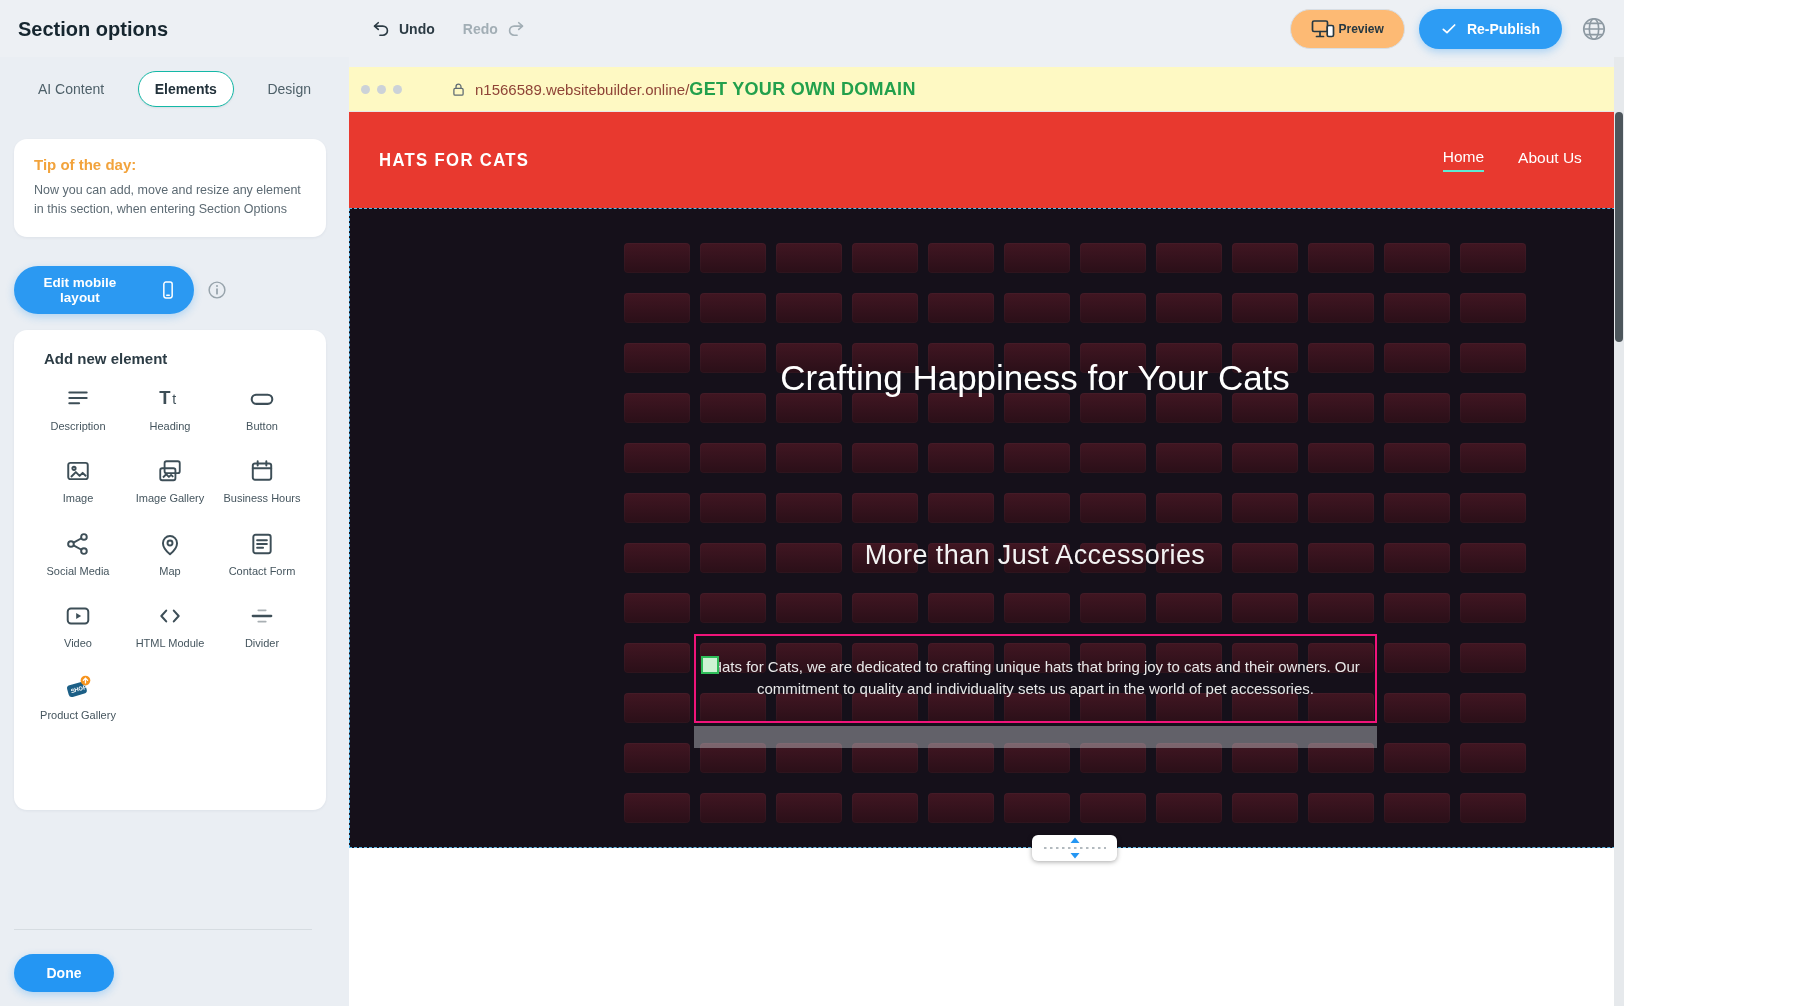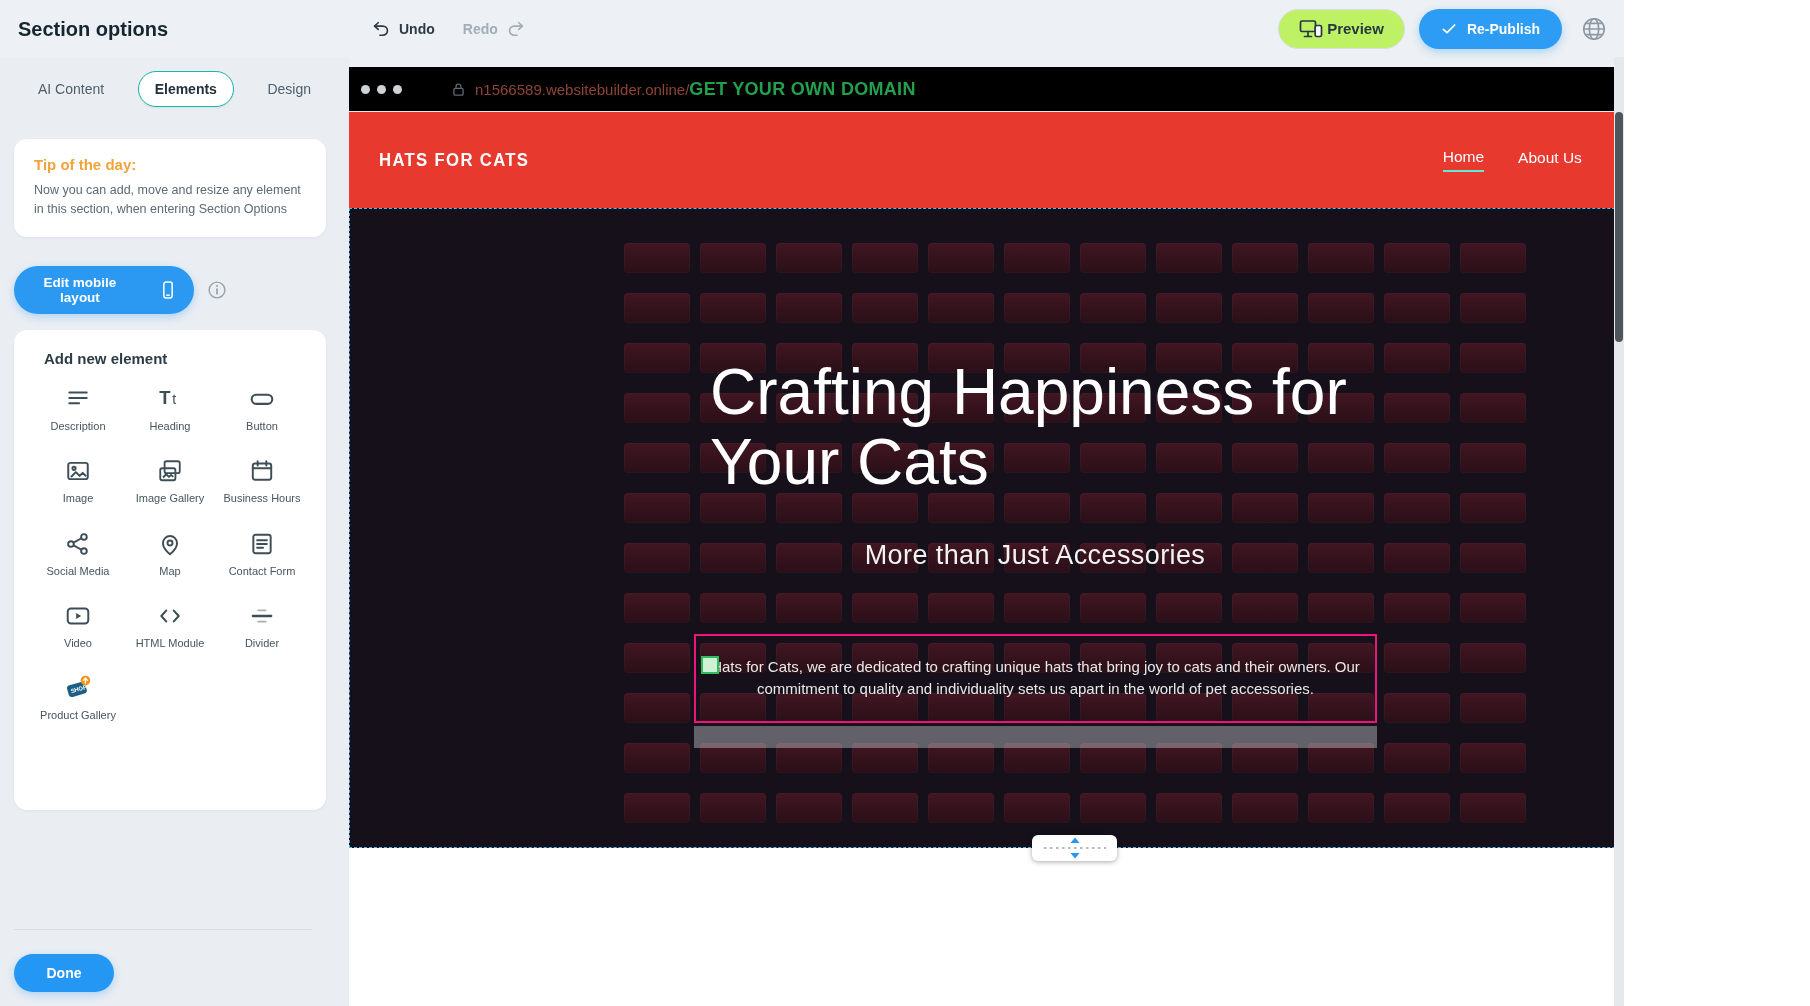--- a/index.html
+++ b/index.html
@@ -7,21 +7,21 @@
   .root { position:relative; width:1624px; height:1006px; background:#edf0f4; overflow:hidden; }
 
   
   .topbar { position:absolute; top:0; left:0; right:0; height:57px; background:#edf0f4; z-index:30; }
   .topbar-title { position:absolute; left:18px; top:50%; transform:translateY(-50%); font-size:20px; font-weight:bold; color:#16262f; }
   .undo-redo { position:absolute; left:372px; top:0; height:57px; display:flex; align-items:center; gap:28px; }
   .ur-btn { display:flex; align-items:center; gap:7px; font-size:14px; font-weight:bold; cursor:pointer; }
   .undo { color:#2c3b44; }
   .redo { color:#a2aeb5; }
   .topbar-right { position:absolute; right:12px; top:0; height:57px; display:flex; align-items:center; gap:14px; }
-  .preview-btn { height:40px; padding:0 20px; border-radius:20px; background:#bef264; border:1px solid #d8dee4; color:#253842; font-weight:bold; font-size:15px; display:flex; align-items:center; gap:4px; cursor:pointer; }
+  .preview-btn { height:40px; padding:0 20px; border-radius:20px; background:#fdba74; border:1px solid #d8dee4; color:#253842; font-weight:bold; font-size:12px; display:flex; align-items:center; gap:4px; cursor:pointer; }
   .republish-btn { height:40px; padding:0 22px; border-radius:20px; background:#2d9cf4; border:none; color:#fff; font-weight:bold; font-size:14px; display:flex; align-items:center; gap:10px; box-shadow:0 3px 8px rgba(45,156,244,.35); cursor:pointer; }
   .globe-btn { width:36px; height:36px; border-radius:50%; display:flex; align-items:center; justify-content:center; color:#8d99a2; cursor:pointer; }
 
   
   .sidebar { position:absolute; left:0; top:57px; width:349px; bottom:0; background:#eaeef3; z-index:25; }
   .tabs { position:absolute; top:14px; left:22px; right:22px; display:flex; justify-content:space-between; align-items:center; }
   .tab { font-size:14px; color:#4e6069; padding:9px 16px; cursor:pointer; border-radius:18px; }
   .tab.active { background:#fff; color:#22313a; font-weight:bold; border:1px solid #14b8a6; box-shadow:0 1px 2px rgba(16,42,67,.08); }
   .card { background:#fff; border-radius:13px; box-shadow:0 1px 3px rgba(16,42,67,.06); }
   .tip-card { position:absolute; top:82px; left:14px; width:312px; padding:17px 20px; }
@@ -32,40 +32,40 @@
   .add-card { position:absolute; top:273px; left:14px; width:312px; height:480px; padding:20px 0 0 0; }
   .add-title { font-size:15px; font-weight:bold; color:#2c3c45; padding:0 0 14px 30px; }
   .el-grid { display:grid; grid-template-columns:repeat(3, 1fr); padding:4px 18px 0 18px; row-gap:24px; }
   .el-item { display:flex; flex-direction:column; align-items:center; gap:6px; color:#45555e; cursor:pointer; }
   .el-icon { width:28px; height:28px; display:flex; align-items:center; justify-content:center; color:#3d4e57; }
   .el-label { font-size:11px; text-align:center; line-height:1.3; max-width:78px; }
   .sidebar-divider { position:absolute; left:14px; width:298px; top:872px; border-top:1px solid #d6dce1; }
   .done-btn { position:absolute; left:14px; bottom:14px; width:100px; height:38px; border-radius:20px; background:#2496f3; border:none; color:#fff; font-size:14px; font-weight:bold; cursor:pointer; box-shadow:0 3px 8px rgba(36,150,243,.3); }
 
   
-  .chrome { position:absolute; left:349px; top:67px; width:1451px; height:45px; background:#000000; border-bottom:1px solid #e7e7e7; display:flex; align-items:center; z-index:10; }
+  .chrome { position:absolute; left:349px; top:67px; width:1451px; height:45px; background:#fef9c3; border-bottom:1px solid #e7e7e7; display:flex; align-items:center; z-index:10; }
   .win-dots { display:flex; gap:7px; padding:0 14px 0 12px; }
   .win-dot { width:9px; height:9px; border-radius:50%; background:#ccd2d8; }
   .lock-icon { margin:0 8px 0 34px; display:flex; }
   .url-text { font-size:15px; color:#8f4437; }
   .domain-link { font-size:18px; font-weight:bold; color:#22a04c; letter-spacing:.3px; cursor:pointer; }
 
   
   .site { position:absolute; left:349px; top:112px; width:1451px; height:894px; background:#fff; z-index:5; }
   .site-header { position:absolute; top:0; left:0; width:100%; height:96px; background:#e8392f; display:flex; align-items:center; padding:0 58px 0 30px; }
   .site-logo { color:#fff; font-size:19px; font-weight:bold; letter-spacing:1.5px; transform:scaleX(.88); transform-origin:left center; cursor:pointer; }
   .site-nav { margin-left:auto; display:flex; align-items:center; gap:34px; }
   .nav-item { color:#fff; font-size:15.5px; cursor:pointer; padding-bottom:4px; }
   .nav-item.active { border-bottom:2px solid #5eead4; }
   .nav-more { color:#fff; font-size:18px; letter-spacing:1px; cursor:pointer; }
 
   .hero { position:absolute; top:96px; left:0; width:100%; height:640px; background:#15101a; border:1px dashed #5ab6e8; overflow:hidden; cursor:pointer; }
   .tile-grid { position:absolute; top:34px; left:50%; transform:translateX(-50%); display:grid; grid-template-columns:repeat(12, 66px); gap:20px 10px; z-index:1; }
   .tile { width:66px; height:30px; border-radius:4px; background:linear-gradient(180deg, #411622, #2a0f18); box-shadow:inset 0 0 0 1px rgba(255,255,255,.025); }
-  .hero-heading { position:absolute; top:148px; left:360px; width:650px; text-align:left; color:#fff; font-size:64px; line-height:70px; font-weight:500; z-index:2; }
+  .hero-heading { position:absolute; top:134px; left:360px; width:650px; text-align:center; color:#fff; font-size:35px; line-height:70px; font-weight:500; z-index:2; }
   .hero-sub { position:absolute; top:331px; left:360px; width:650px; text-align:center; color:#f3f3f3; font-size:27px; font-weight:400; letter-spacing:.4px; z-index:2; }
   .text-element { position:absolute; top:425px; left:344px; width:683px; height:89px; border:2px solid #f0147a; z-index:3; cursor:pointer; }
   .hero-para { padding:20px 12px 0 12px; color:#e8e8e8; font-size:15px; line-height:1.45; text-align:center; }
   .drag-handle { position:absolute; left:5px; top:20px; width:18px; height:18px; background:#cdf3d4; border:2px solid #2ebd59; cursor:grab; z-index:4; }
   .placeholder-bar { position:absolute; top:517px; left:344px; width:683px; height:22px; background:rgba(216,221,226,.4); z-index:2; }
 
   .below-left { position:absolute; left:349px; top:848px; width:722px; height:158px; background:#fff; z-index:4; }
   .below-photo { position:absolute; left:1071px; top:848px; width:729px; height:158px; z-index:4;
     background:
       radial-gradient(95px 62px at 18% 28%, #d8c5aa 0 44%, transparent 46%),

